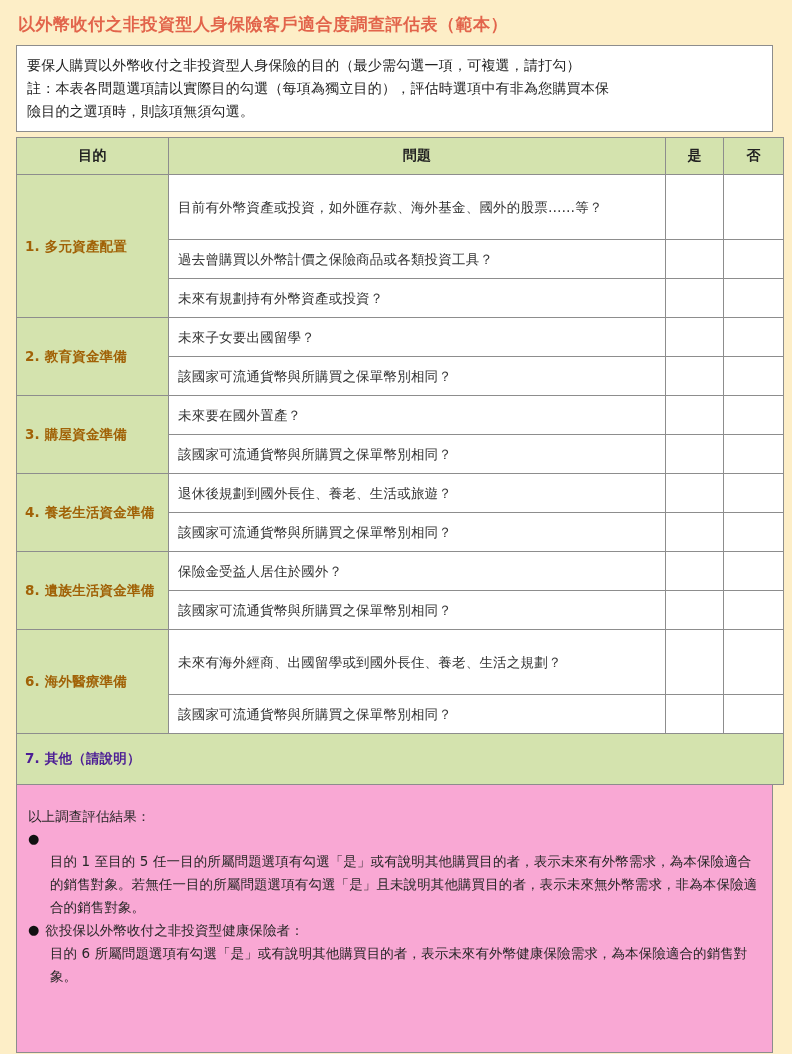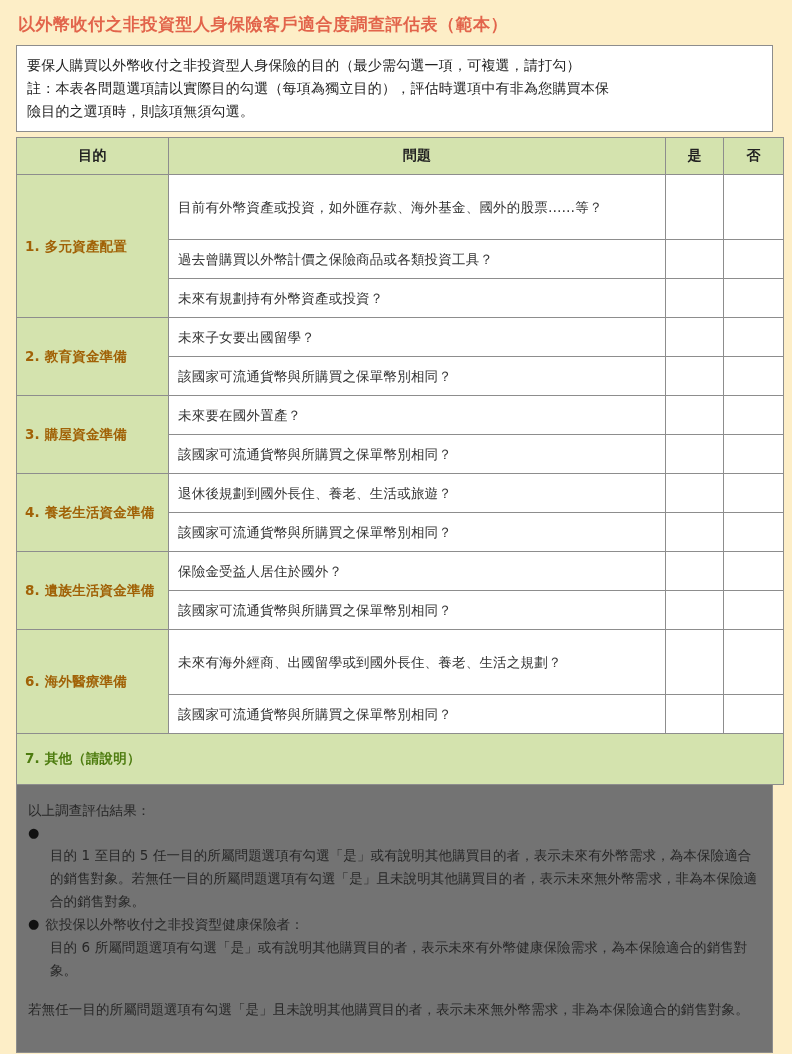--- a/index.html
+++ b/index.html
@@ -91,32 +91,32 @@
     background: #ffffff;
   }
   tr.r-tall td.question { height: 52px; }
   tr.r-normal td.question { height: 26px; }
 
   td.other-row {
     background: #d4e3ae;
     font-weight: bold;
     padding: 10px 8px 10px 8px;
     height: 30px;
-    color: #4d7c0f;
+    color: #4c1d95;
     font-size: 13.5px;
   }
 
   
   .notes-box {
     box-sizing: border-box;
     width: 757px;
     border: 1px solid #8d8d8d;
     border-top: none;
-    background: #737373;
-    padding: 14px 12px 14px 11px;
+    background: #f9a8d4;
+    padding: 20px 12px 14px 11px;
     min-height: 268px;
   }
   .note-line {
     font-size: 13.5px;
     line-height: 1.7;
     letter-spacing: 0.1px;
     color: #272727;
   }
   .note-bullet {
     display: flex;
@@ -251,18 +251,17 @@
     <div class="note-line note-indent">目的 1 至目的 5 任一目的所屬問題選項有勾選「是」或有說明其他購買目的者，表示未來有外幣需求，為本保險適合的銷售對象。若無任一目的所屬問題選項有勾選「是」且未說明其他購買目的者，表示未來無外幣需求，非為本保險適合的銷售對象。</div>
 
     <div class="note-bullet">
       <span class="bullet-dot">●</span>
       <span class="note-line">欲投保以外幣收付之非投資型健康保險者：</span>
     </div>
     <div class="note-line note-indent">目的 6 所屬問題選項有勾選「是」或有說明其他購買目的者，表示未來有外幣健康保險需求，為本保險適合的銷售對象。</div>
 
     <div class="note-gap"></div>
 
-    <div class="note-line">若無任一目的所屬問題選項有勾選「是」且未說明其他購買目的者，表示未來無外幣需求，非為本保險適合的銷售對象。</div>
   </div>
 
   <div class="footer-note">接下頁</div>
 
 </div>
 
 </body></html>

